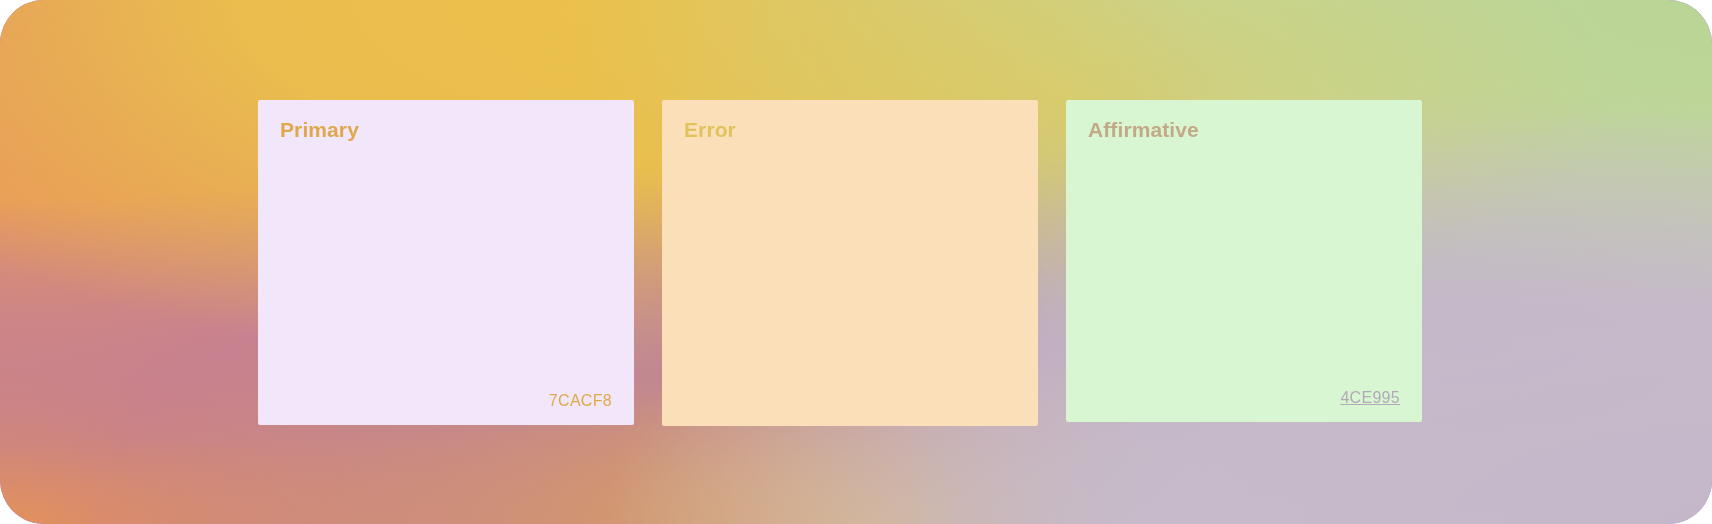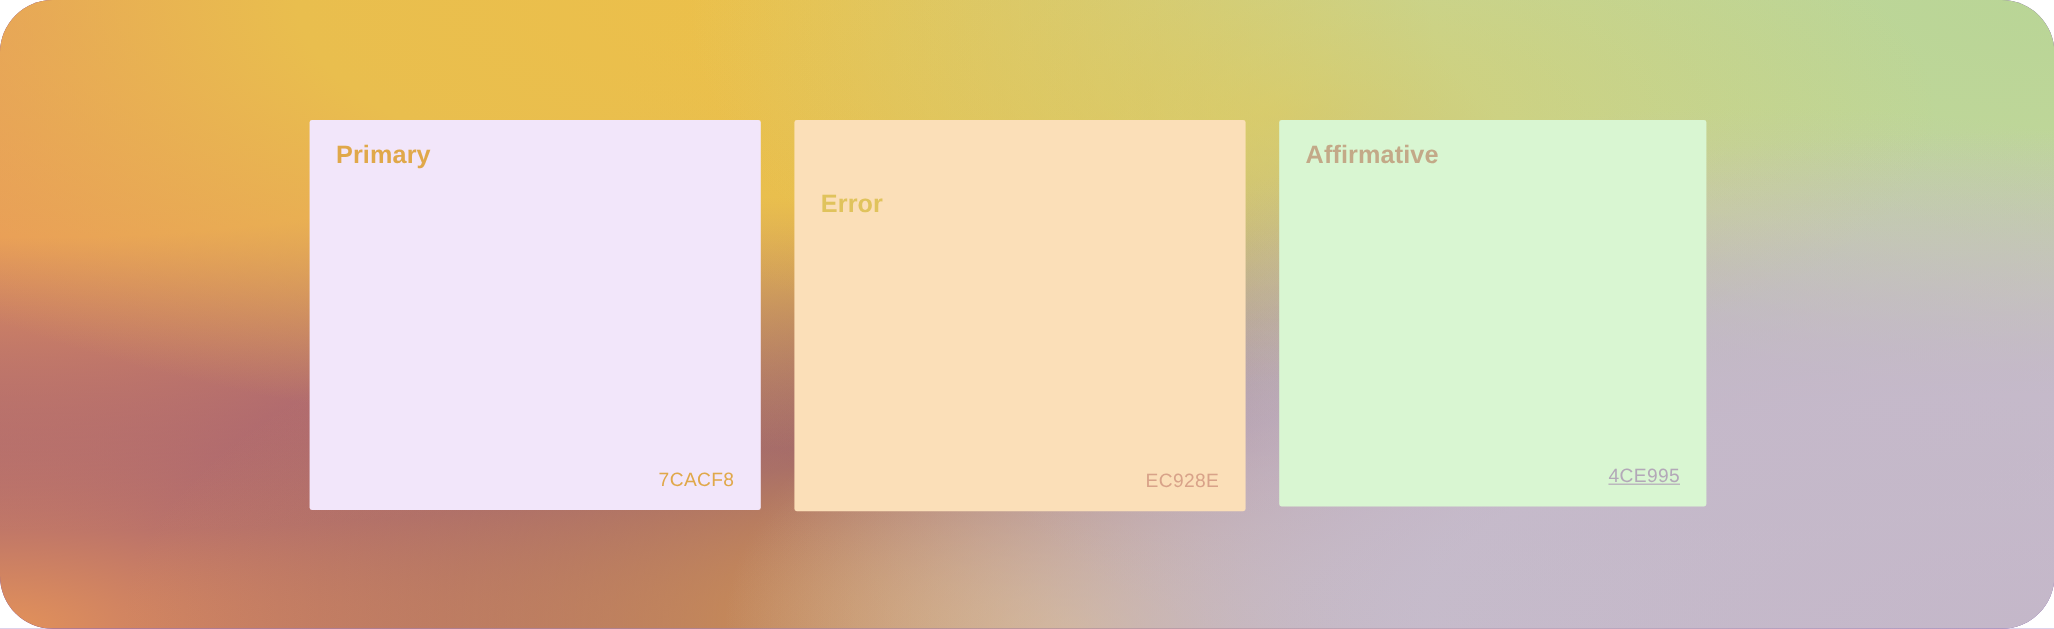--- a/index.html
+++ b/index.html
@@ -92,38 +92,37 @@
     font-weight: normal;
     letter-spacing: .3px;
     line-height: 1;
     text-align: right;
     margin: 0;
   }
 </style>
 </head>
 <body>
 
-<div id="canvas" style="background-color: #4c1d95; border-radius: 44px;">
+<div id="canvas" style="background-color: #8b5cf6; border-radius: 44px;">
 
   <div class="mesh mesh-a"></div>
   <div class="mesh mesh-b"></div>
   <div class="mesh mesh-c"></div>
   <div class="mesh mesh-d"></div>
   <div class="mesh mesh-e"></div>
 
   <div id="swatch-row">
 
     <div class="swatch" style="width: 376px; height: 325px; background: rgb(242, 230, 250);">
       <div class="swatch-title" style="color: rgb(224, 168, 74);">Primary</div>
       <div class="swatch-hex" style="color: rgb(224, 168, 74); text-align: right;">7CACF8</div>
     </div>
 
     <div class="swatch" style="width: 376px; height: 326px; background: rgb(251, 223, 184);">
-      <div class="swatch-title" style="color: rgb(224, 195, 92); margin-top: 41px;">Error</div>
-      <div class="swatch-hex" style="color: rgb(216, 162, 137);">EC928E</div>
+      <div class="swatch-title" style="color: rgb(224, 195, 92);">Error</div>
     </div>
 
     <div class="swatch" style="width: 356px; height: 322px; background: rgb(217, 246, 210);">
       <div class="swatch-title" style="color: rgb(195, 169, 136);">Affirmative</div>
       <div class="swatch-hex" style="color: rgb(179, 168, 184); text-decoration: underline;">4CE995</div>
     </div>
 
   </div>
 </div>
 

